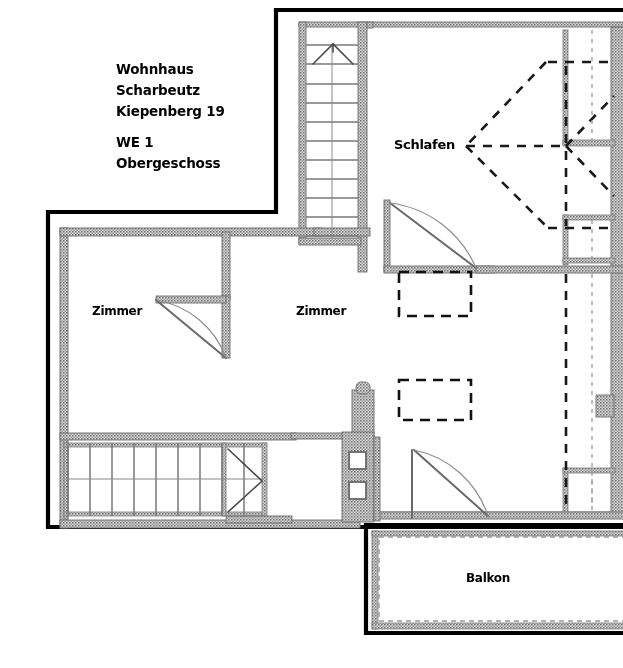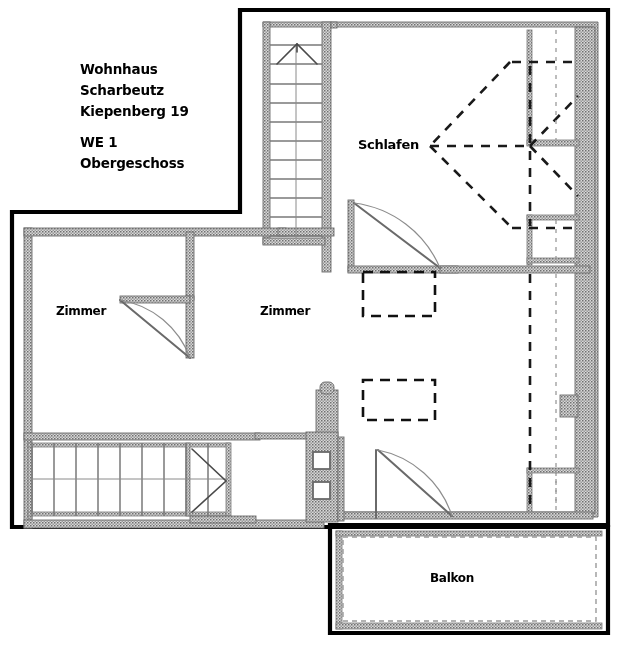--- a/index.html
+++ b/index.html
@@ -13,20 +13,21 @@
     font-family: "Liberation Sans", sans-serif;
     position: relative;
     overflow: hidden;
   }
   #plan-root {
     position: absolute;
     left: 0;
     top: 0;
     width: 505px;
     height: 668px;
+    padding-left: 36px;
   }
   svg.floorplan {
     display: block;
     width: 623px;
     height: 668px;
   }
   
   .title-text {
     font-family: "DejaVu Sans", sans-serif;
     font-weight: bold;

